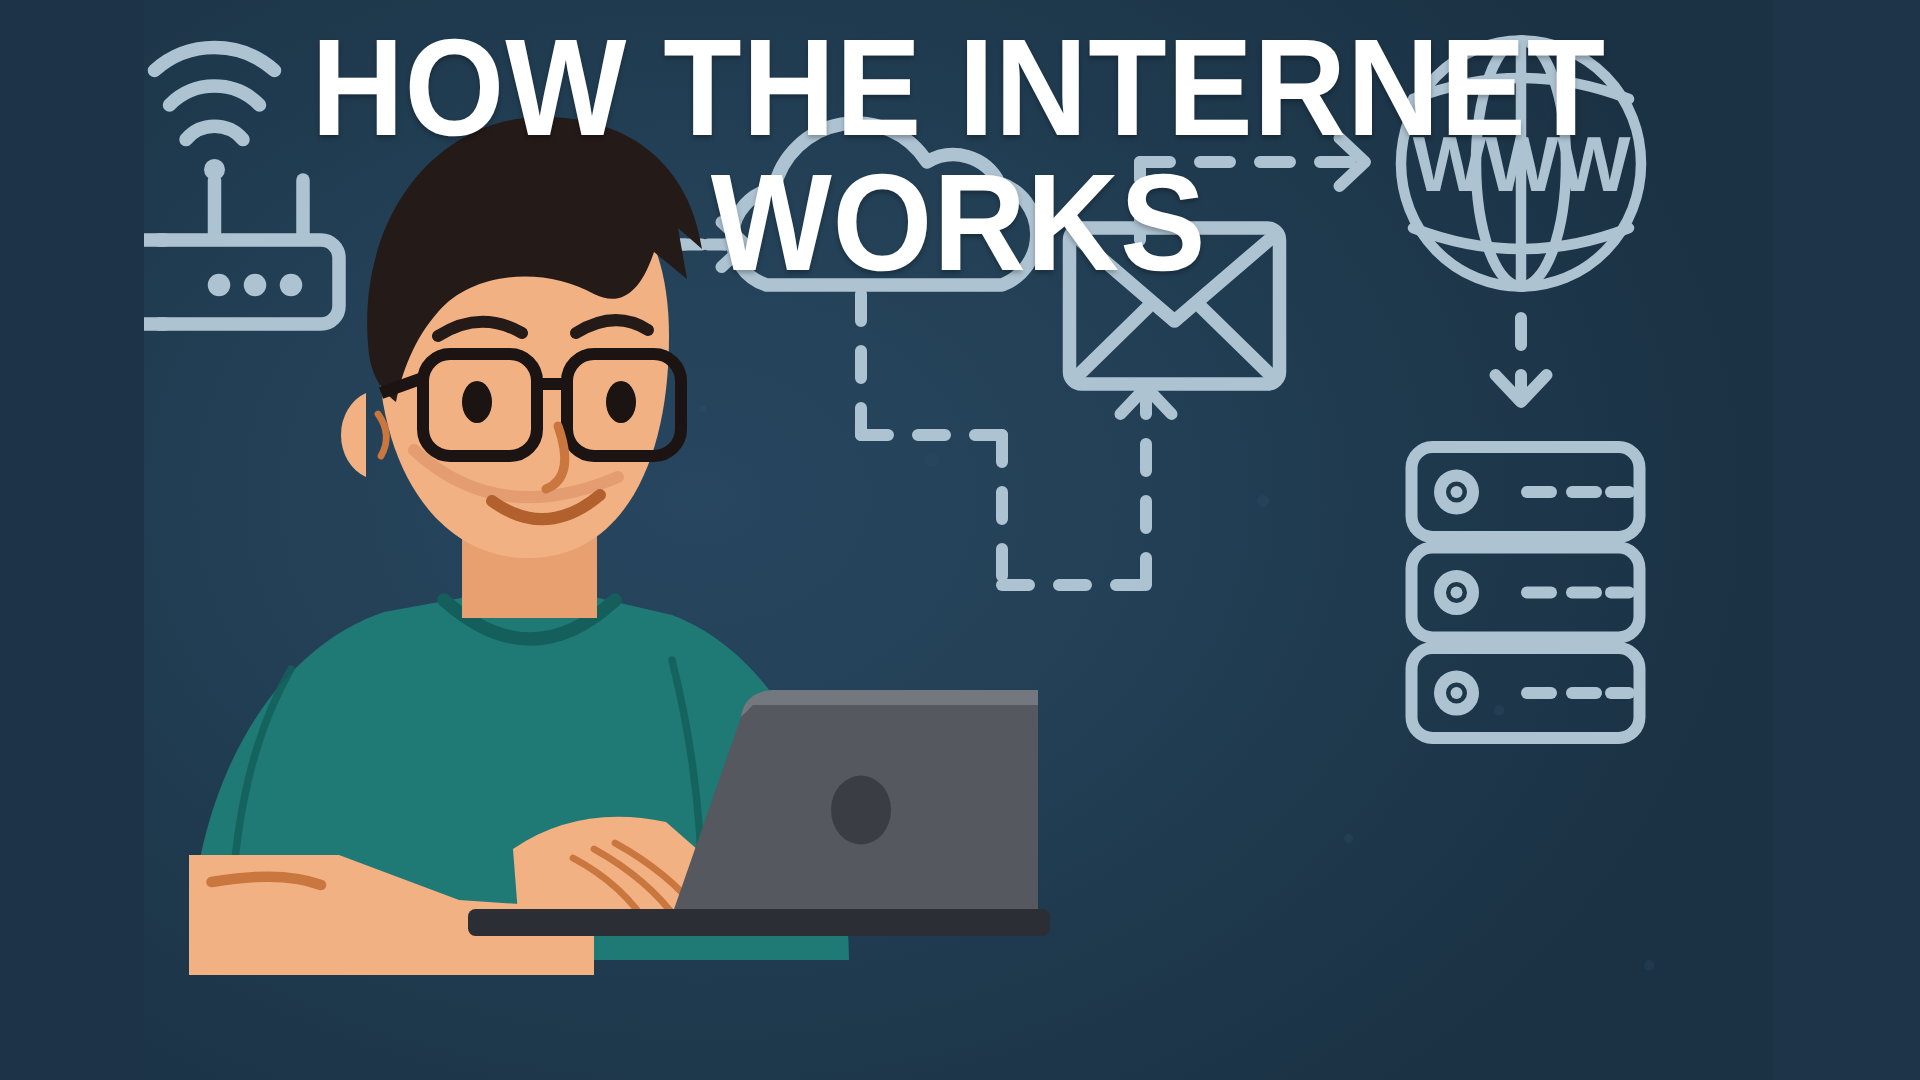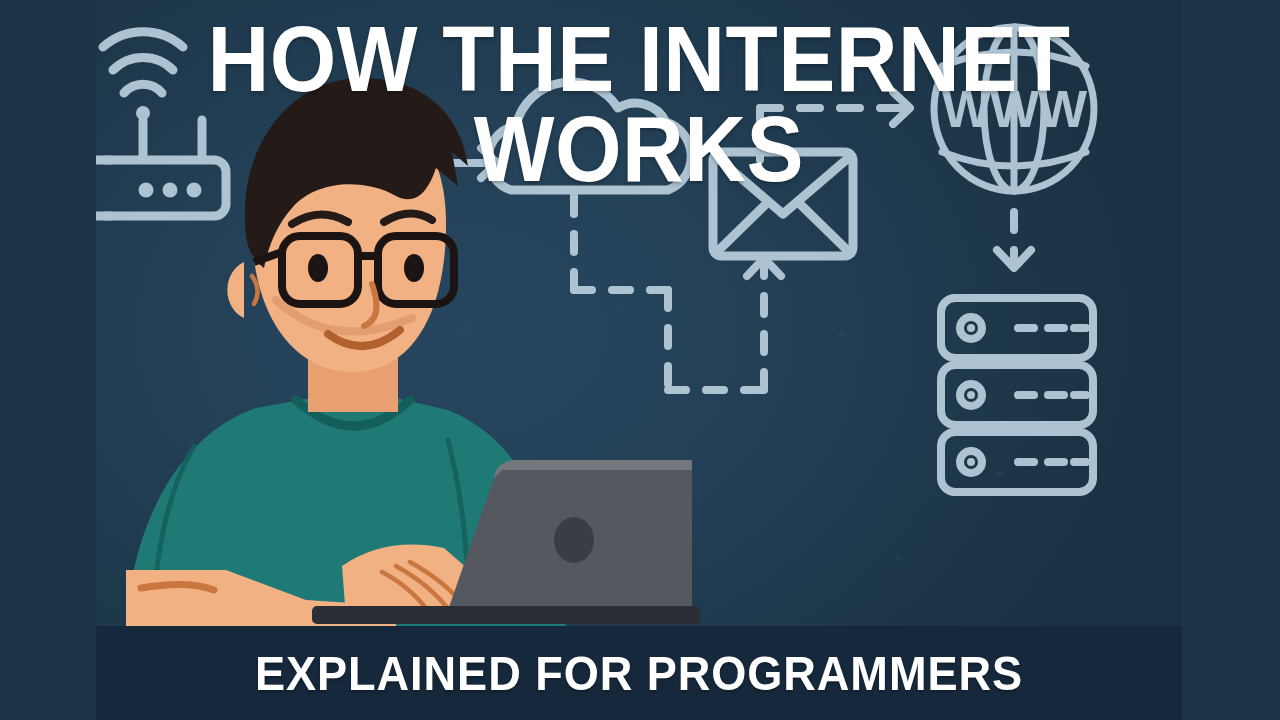--- a/index.html
+++ b/index.html
@@ -239,17 +239,14 @@
       </g>
     </svg>
 
     <div id="title">
       <span class="l1">HOW THE INTERNET</span>
       <span class="l2">WORKS</span>
     </div>
 
   </div>
 
-  <div id="subbar">
-    <div id="subtitle">EXPLAINED FOR PROGRAMMERS</div>
-  </div>
 
 </div>
 
 </body></html>

